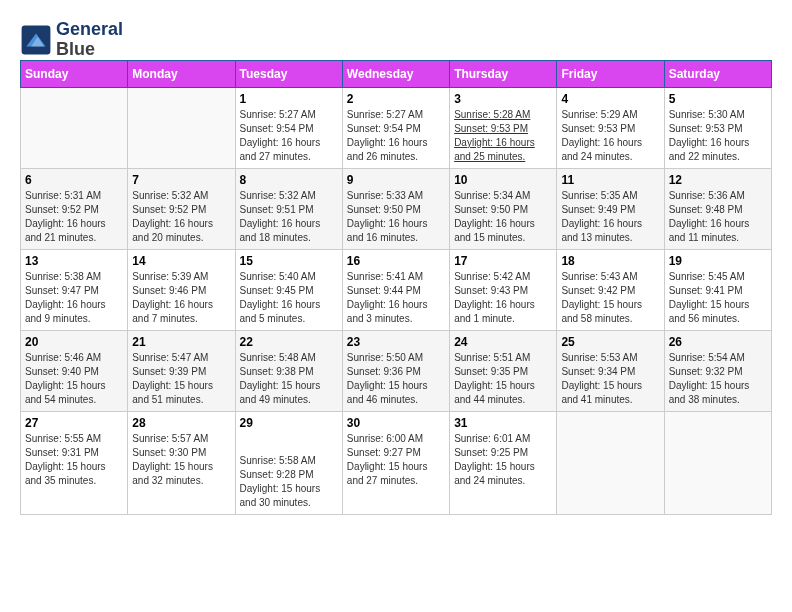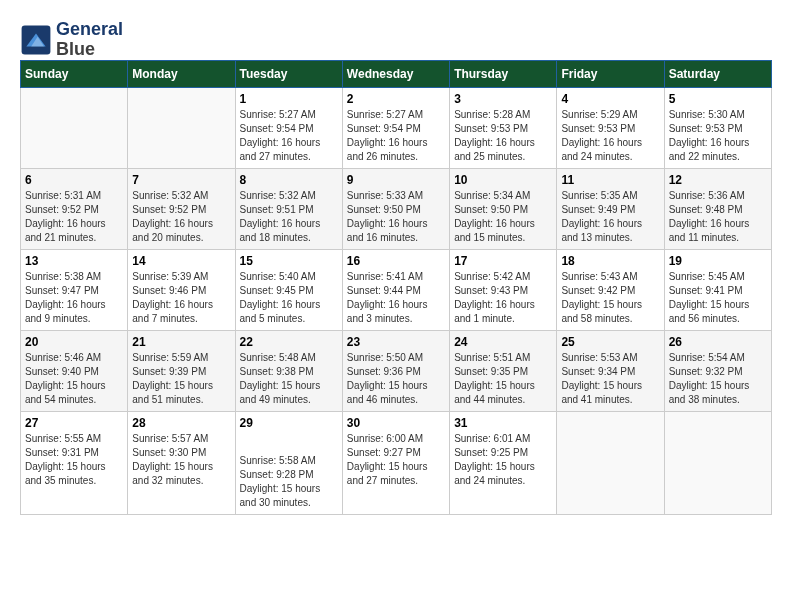--- a/index.html
+++ b/index.html
@@ -44,21 +44,21 @@
     .subtitle {
       font-size: 16px;
       color: #444;
     }
     table {
       width: 100%;
       border-collapse: collapse;
       font-size: 10.5px;
     }
     thead th {
-      background-color: #14532d;
+      background-color: #d946ef;
       color: #fff;
       padding: 6px 4px;
       text-align: left;
       font-size: 12px;
       font-weight: bold;
       border: 1px solid #2060a0;
     }
     tbody td {
       border: 1px solid #ccc;
       vertical-align: top;
@@ -124,21 +124,21 @@
 Daylight: 16 hours and 27 minutes.</div>
         </td>
         <td>
           <span class="day-num">2</span>
           <div class="day-info" style="white-space: pre-line;">Sunrise: 5:27 AM
 Sunset: 9:54 PM
 Daylight: 16 hours and 26 minutes.</div>
         </td>
         <td>
           <span class="day-num">3</span>
-          <div class="day-info" style="white-space: pre-line;">Sunrise: 5:28 AM
+          <div class="day-info" style="white-space: pre-line; text-decoration: underline;">Sunrise: 5:28 AM
 Sunset: 9:53 PM
 Daylight: 16 hours and 25 minutes.</div>
         </td>
         <td>
           <span class="day-num">4</span>
           <div class="day-info" style="white-space: pre-line;">Sunrise: 5:29 AM
 Sunset: 9:53 PM
 Daylight: 16 hours and 24 minutes.</div>
         </td>
         <td>
@@ -238,21 +238,21 @@
       </tr>
       <tr>
         <td>
           <span class="day-num">20</span>
           <div class="day-info" style="white-space: pre-line;">Sunrise: 5:46 AM
 Sunset: 9:40 PM
 Daylight: 15 hours and 54 minutes.</div>
         </td>
         <td>
           <span class="day-num">21</span>
-          <div class="day-info" style="white-space: pre-line;">Sunrise: 5:59 AM
+          <div class="day-info" style="white-space: pre-line;">Sunrise: 5:47 AM
 Sunset: 9:39 PM
 Daylight: 15 hours and 51 minutes.</div>
         </td>
         <td>
           <span class="day-num">22</span>
           <div class="day-info" style="white-space: pre-line;">Sunrise: 5:48 AM
 Sunset: 9:38 PM
 Daylight: 15 hours and 49 minutes.</div>
         </td>
         <td>

